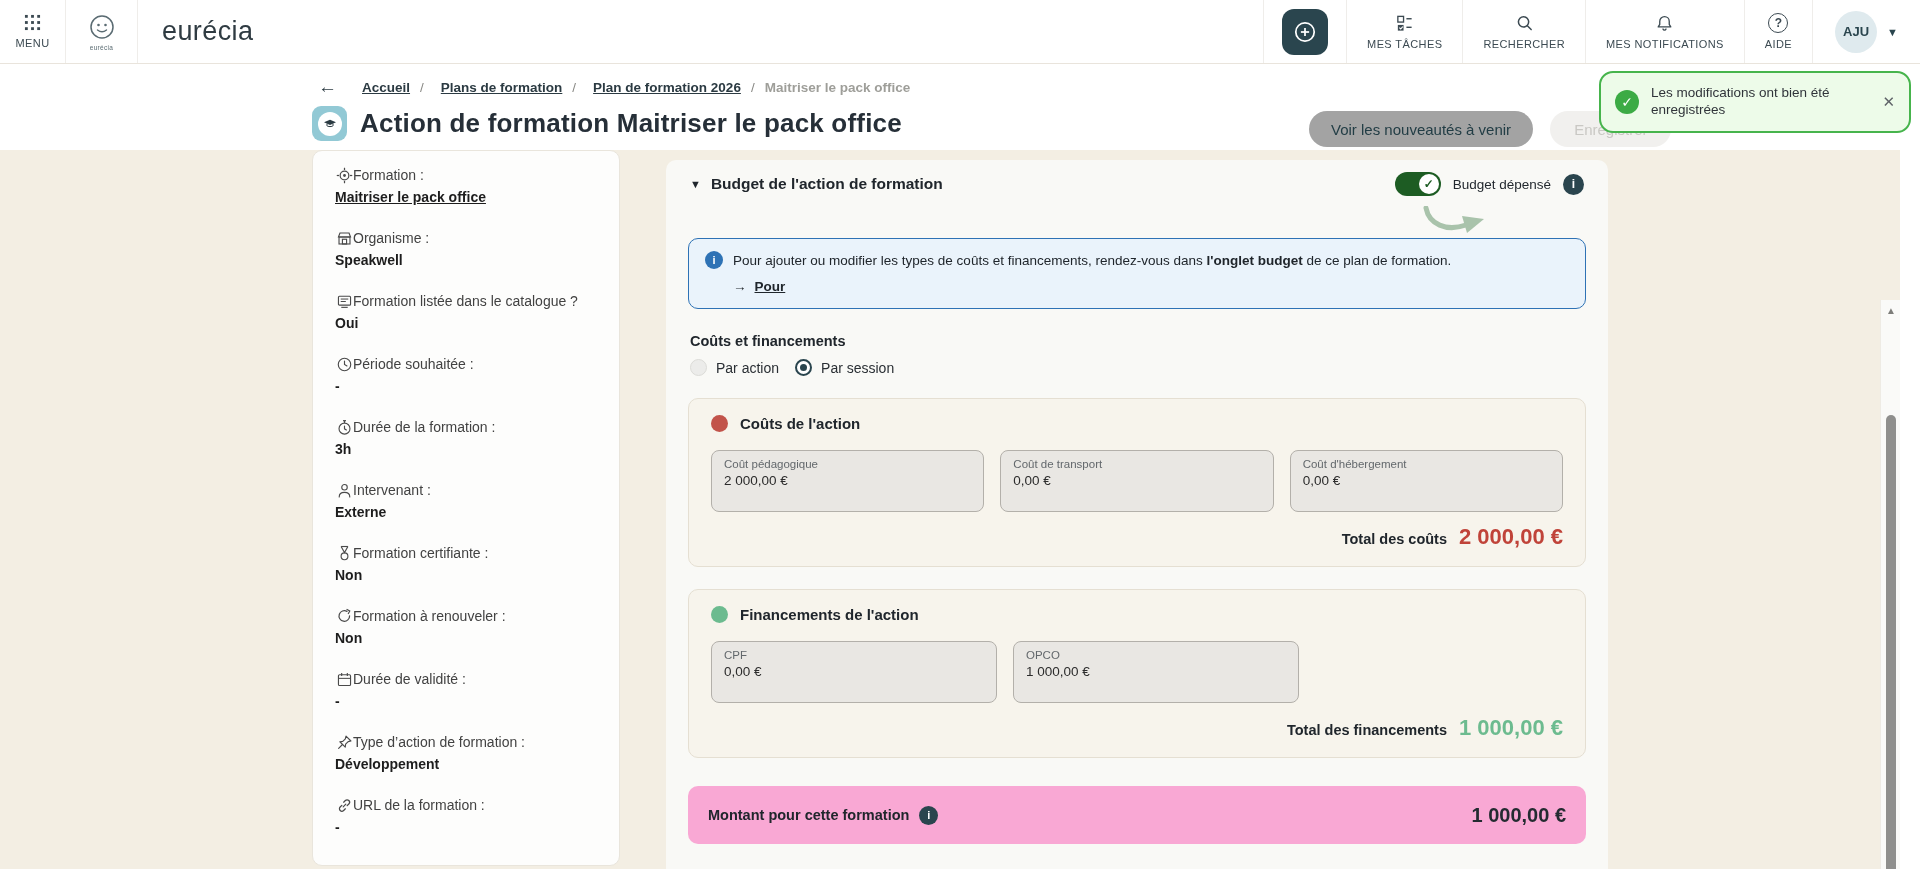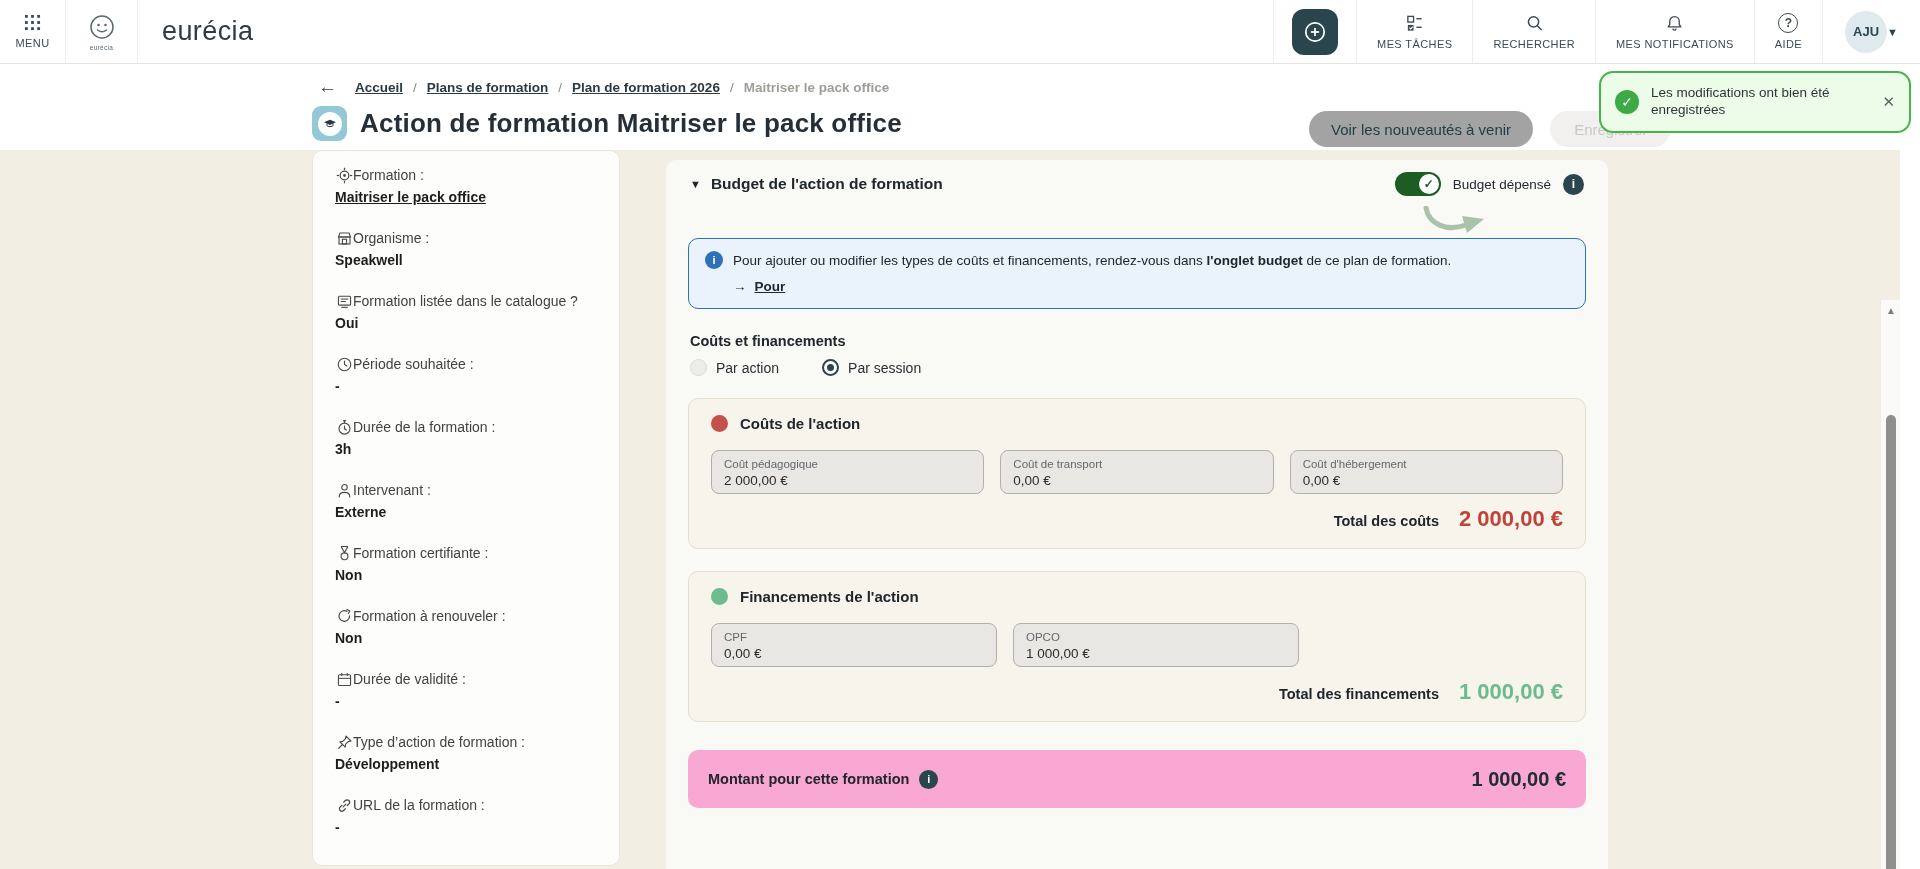--- a/index.html
+++ b/index.html
@@ -15,32 +15,32 @@
   .menu-btn .lbl, .nav-item .lbl { font-size:11px; letter-spacing:.4px; color:#3c4a52; font-weight:500; }
   .logo-box { width:72px; display:flex; flex-direction:column; align-items:center; justify-content:center;
     border-right:1px solid #efedea; }
   .logo-caption { font-size:6.5px; color:#5a6b72; margin-top:1px; letter-spacing:.3px; }
   .wordmark { align-self:center; margin-left:24px; font-size:27px; color:#2f3b42; letter-spacing:.4px; font-weight:500; }
   .nav-right { margin-left:auto; display:flex; align-items:stretch; }
   .plus-wrap { display:flex; align-items:center; padding:0 18px; border-left:1px solid #efedea; }
   .plus-btn { width:46px; height:46px; border-radius:12px; background:#2a454e; cursor:pointer; }
   .nav-item { display:flex; flex-direction:column; align-items:center; justify-content:center; gap:5px;
     border-left:1px solid #efedea; padding:0 20px; cursor:pointer; }
-  .avatar-wrap { display:flex; align-items:center; border-left:1px solid #efedea; padding:0 22px; cursor:pointer; }
+  .avatar-wrap { display:flex; align-items:center; gap:10px; border-left:1px solid #efedea; padding:0 22px; cursor:pointer; }
   .avatar { width:42px; height:42px; border-radius:50%; background:#dfeaee; color:#2a454e;
     font-size:13px; font-weight:bold; }
   .caret-down { color:#2a454e; font-size:11px; }
   .help-circle { width:20px; height:20px; border-radius:50%; border:1.6px solid #3c4a52; color:#3c4a52;
     font-size:12px; font-weight:bold; }
 
   
   .subheader { position:absolute; top:64px; left:0; width:1920px; height:86px; background:#fff; }
   .breadcrumb { position:absolute; left:318px; top:12px; display:flex; gap:10px; align-items:center; font-size:13.5px; }
   .back-arrow { font-size:19px; color:#2b3a42; margin-right:8px; cursor:pointer; }
-  .crumb-link { color:#2b3a42; text-decoration:underline; font-weight:600; cursor:pointer; }
+  .crumb-link { color:#2b3a42; text-decoration:underline; font-weight:600; cursor:pointer;margin-left:7px; }
   .crumb-sep { color:#8a8a86; }
   .crumb-current { color:#9e9e99; font-weight:600; }
   .title-row { position:absolute; left:312px; top:42px; display:flex; gap:13px; align-items:center;text-align:center; }
   .title-icon { width:35px; height:35px; border-radius:9px; background:#92c9d5; }
   .title-icon-inner { width:24px; height:24px; border-radius:50%; background:#fff; }
   h1 { font-size:26px; font-weight:700; color:#262f38; letter-spacing:.2px; }
   .hdr-buttons { position:absolute; top:47px; left:1309px; display:flex; gap:17px; }
   .btn { height:36px; border:none; border-radius:18px; font-size:15px; font-weight:500;
     font-family:"Liberation Sans", sans-serif; cursor:pointer; }
   .btn-news { padding:0 22px; background:#a3a3a3; color:#223d45; }
@@ -89,39 +89,39 @@
   .annot-arrow { position:absolute; right:120px; top:46px; }
 
   .info-box { margin:30px 22px 0; border:1px solid #2e72b5; background:#eaf3fb; border-radius:10px; padding:12px 16px; }
   .info-line1 { display:flex; gap:10px; align-items:center; font-size:13.5px; color:#20262c; }
   .info-i { width:18px; height:18px; border-radius:50%; background:#2e72b5; color:#fff; font-size:11px; font-weight:bold; flex:none; }
   .info-line2 { margin:10px 0 2px 28px; display:flex; gap:8px; font-size:13.5px; color:#20262c; }
   .info-link { color:#20262c; text-decoration:underline; font-weight:600; cursor:pointer; }
   .bold { font-weight:700; }
 
   .cf-label { margin:24px 24px 0; font-size:14.5px; font-weight:700; color:#20262c; }
-  .radios { margin:10px 24px 0; display:flex; gap:43px; align-items:center; }
+  .radios { margin:10px 24px 0; display:flex; gap:16px; align-items:center; }
   .radio { display:flex; gap:9px; align-items:center; font-size:14px; color:#2a2f34; cursor:pointer; }
   .rc { width:17px; height:17px; border-radius:50%; flex:none; position:relative; }
   .rc.off { background:#ececea; border:1px solid #dcdcd8; }
   .rc.on { background:#fff; border:2.5px solid #2a454e; }
   .rc.on::after { content:""; position:absolute; left:50%; top:50%; width:7px; height:7px; margin:-3.5px 0 0 -3.5px;
     border-radius:50%; background:#2a454e; }
 
   .cost-card { margin:22px 22px 0; background:#f7f4ec; border:1px solid #e5dfd2; border-radius:10px; padding:16px 22px 16px; }
   .card-title { display:flex; gap:12px; align-items:center; font-size:15px; font-weight:700; color:#20262c; }
   .dot { width:17px; height:17px; border-radius:50%; flex:none; }
   .dot.red { background:#c2534a; }
   .dot.green { background:#6cbb8f; }
   .fields { display:flex; gap:16px; margin-top:18px; }
-  .field { width:286px; height:44px; background:#e9e7e3; border:1px solid #b3b0aa; border-radius:8px;
+  .field { width:286px; height:62px; background:#e9e7e3; border:1px solid #b3b0aa; border-radius:8px;
     padding:7px 12px; cursor:default; }
   .field-label { font-size:11.5px; color:#63686c; }
   .field-value { font-size:13.5px; color:#2c2c2c; margin-top:3px; }
-  .total-row { display:flex; justify-content:flex-end; align-items:baseline; gap:20px; margin-top:12px; }
+  .total-row { display:flex; justify-content:flex-end; align-items:baseline; gap:12px; margin-top:12px; }
   .total-label { font-size:14.5px; font-weight:700; color:#20262c; }
   .total-value { font-size:22px; font-weight:700; }
   .total-value.red { color:#c04339; }
   .total-value.green { color:#6cbb8f; font-weight:600; }
 
   .amount-row { margin:28px 22px 0; height:58px; background:#f9a8d4; border-radius:10px;
     display:flex; align-items:center; padding:0 20px; }
   .amount-label { display:flex; gap:10px; align-items:center; font-size:14.5px; font-weight:700; color:#20262c; }
   .amount-value { margin-left:auto; font-size:20px; font-weight:700; color:#242b31; }
 

